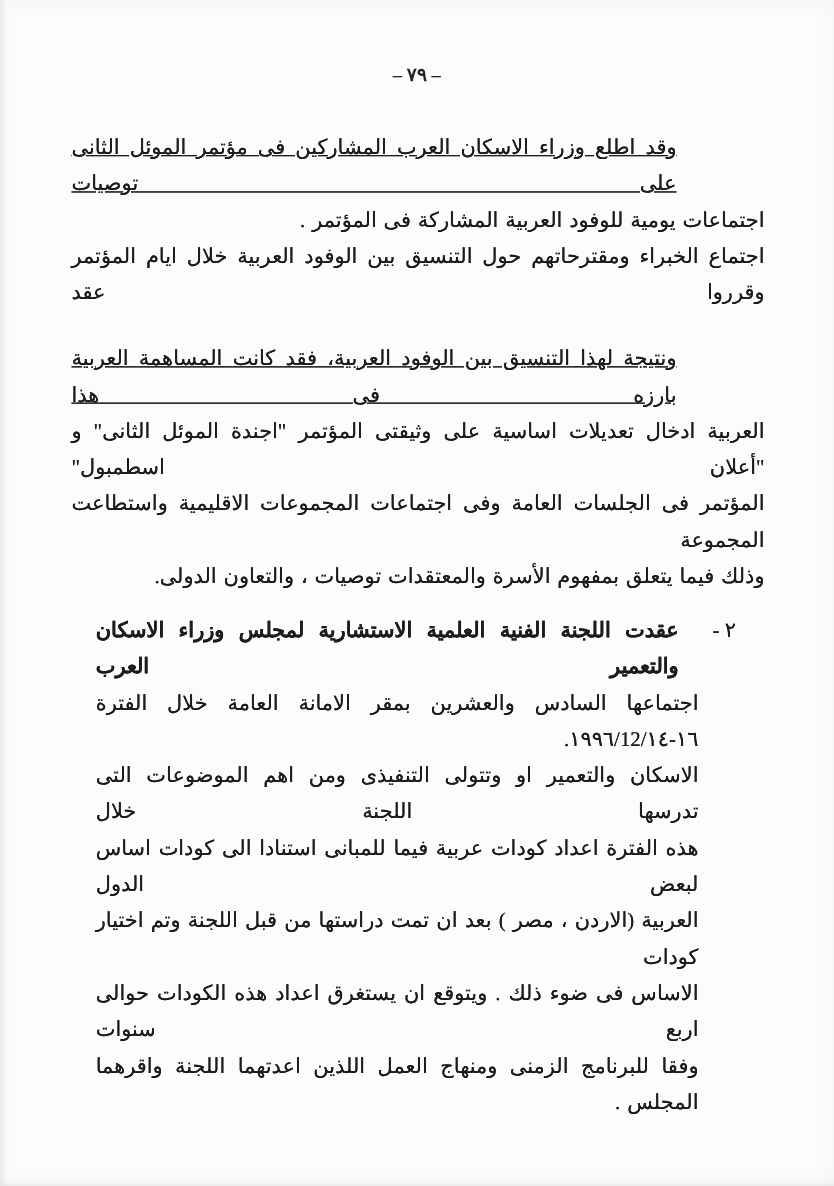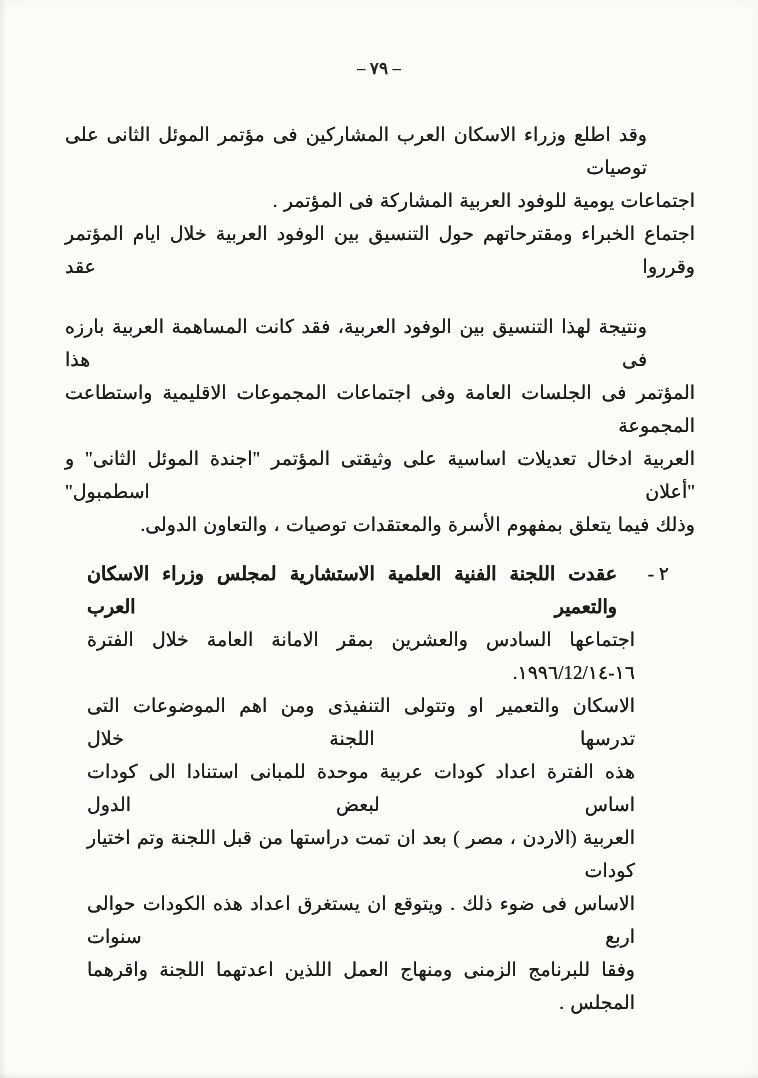--- a/index.html
+++ b/index.html
@@ -30,21 +30,21 @@
   }
   .ln{
     line-height:33px;
     text-align:justify;
     text-align-last:justify;
     white-space:normal;
     word-spacing:1.5px;
     text-shadow:0 0 .4px currentColor;
   }
   .ln.end{text-align-last:right;}
-  .ln.indent{margin-right:48px;}   
+  .ln.indent{margin-right:80px;text-decoration:underline;}   
   .para.p1{margin-top:34px;}
   .para.p2{margin-top:27px;}
   
   .item2{position:relative;margin-top:16px;}
   .item2 .marker{
     position:absolute;top:0;right:26px;
     line-height:33px;font-size:19px;
     text-shadow:0 0 .4px currentColor;
   }
   .item2 .body{margin-right:60px;margin-left:22px;}
@@ -67,32 +67,32 @@
   <div class="content">
 
     <div class="para p1">
       <div class="ln indent">وقد اطلع وزراء الاسكان العرب المشاركين فى مؤتمر الموئل الثانى على توصيات</div>
       <div class="ln end">اجتماعات يومية للوفود العربية المشاركة فى المؤتمر .</div>
       <div class="ln">اجتماع الخبراء ومقترحاتهم حول التنسيق بين الوفود العربية خلال ايام المؤتمر وقرروا عقد</div>
     </div>
 
     <div class="para p2">
       <div class="ln indent">ونتيجة لهذا التنسيق بين الوفود العربية، فقد كانت المساهمة العربية بارزه فى هذا</div>
+      <div class="ln">العربية ادخال تعديلات اساسية على وثيقتى المؤتمر "اجندة الموئل الثانى" و "أعلان اسطمبول"</div>
       <div class="ln">المؤتمر فى الجلسات العامة وفى اجتماعات المجموعات الاقليمية واستطاعت المجموعة</div>
-      <div class="ln">العربية ادخال تعديلات اساسية على وثيقتى المؤتمر "اجندة الموئل الثانى" و "أعلان اسطمبول"</div>
       <div class="ln end">وذلك فيما يتعلق بمفهوم الأسرة والمعتقدات توصيات ، والتعاون الدولى.</div>
     </div>
 
     <div class="item2">
       <div class="marker">٢ -</div>
       <div class="body">
         <div class="ln first">عقدت اللجنة الفنية العلمية الاستشارية لمجلس وزراء الاسكان والتعمير العرب</div>
         <div class="ln">اجتماعها السادس والعشرين بمقر الامانة العامة خلال الفترة ⁦١٩٩٦/12/١٦-١٤⁩.</div>
         <div class="ln">الاسكان والتعمير او وتتولى التنفيذى ومن اهم الموضوعات التى تدرسها اللجنة خلال</div>
-        <div class="ln">هذه الفترة اعداد كودات عربية موحدة للمبانى استنادا الى كودات اساس لبعض الدول</div>
+        <div class="ln">هذه الفترة اعداد كودات عربية فيما للمبانى استنادا الى كودات اساس لبعض الدول</div>
         <div class="ln">العربية (الاردن ، مصر ) بعد ان تمت دراستها من قبل اللجنة وتم اختيار كودات</div>
         <div class="ln">الاساس فى ضوء ذلك . ويتوقع ان يستغرق اعداد هذه الكودات حوالى اربع سنوات</div>
         <div class="ln end">وفقا للبرنامج الزمنى ومنهاج العمل اللذين اعدتهما اللجنة واقرهما المجلس .</div>
       </div>
     </div>
 
   </div>
 </div>
 
 </body></html>

